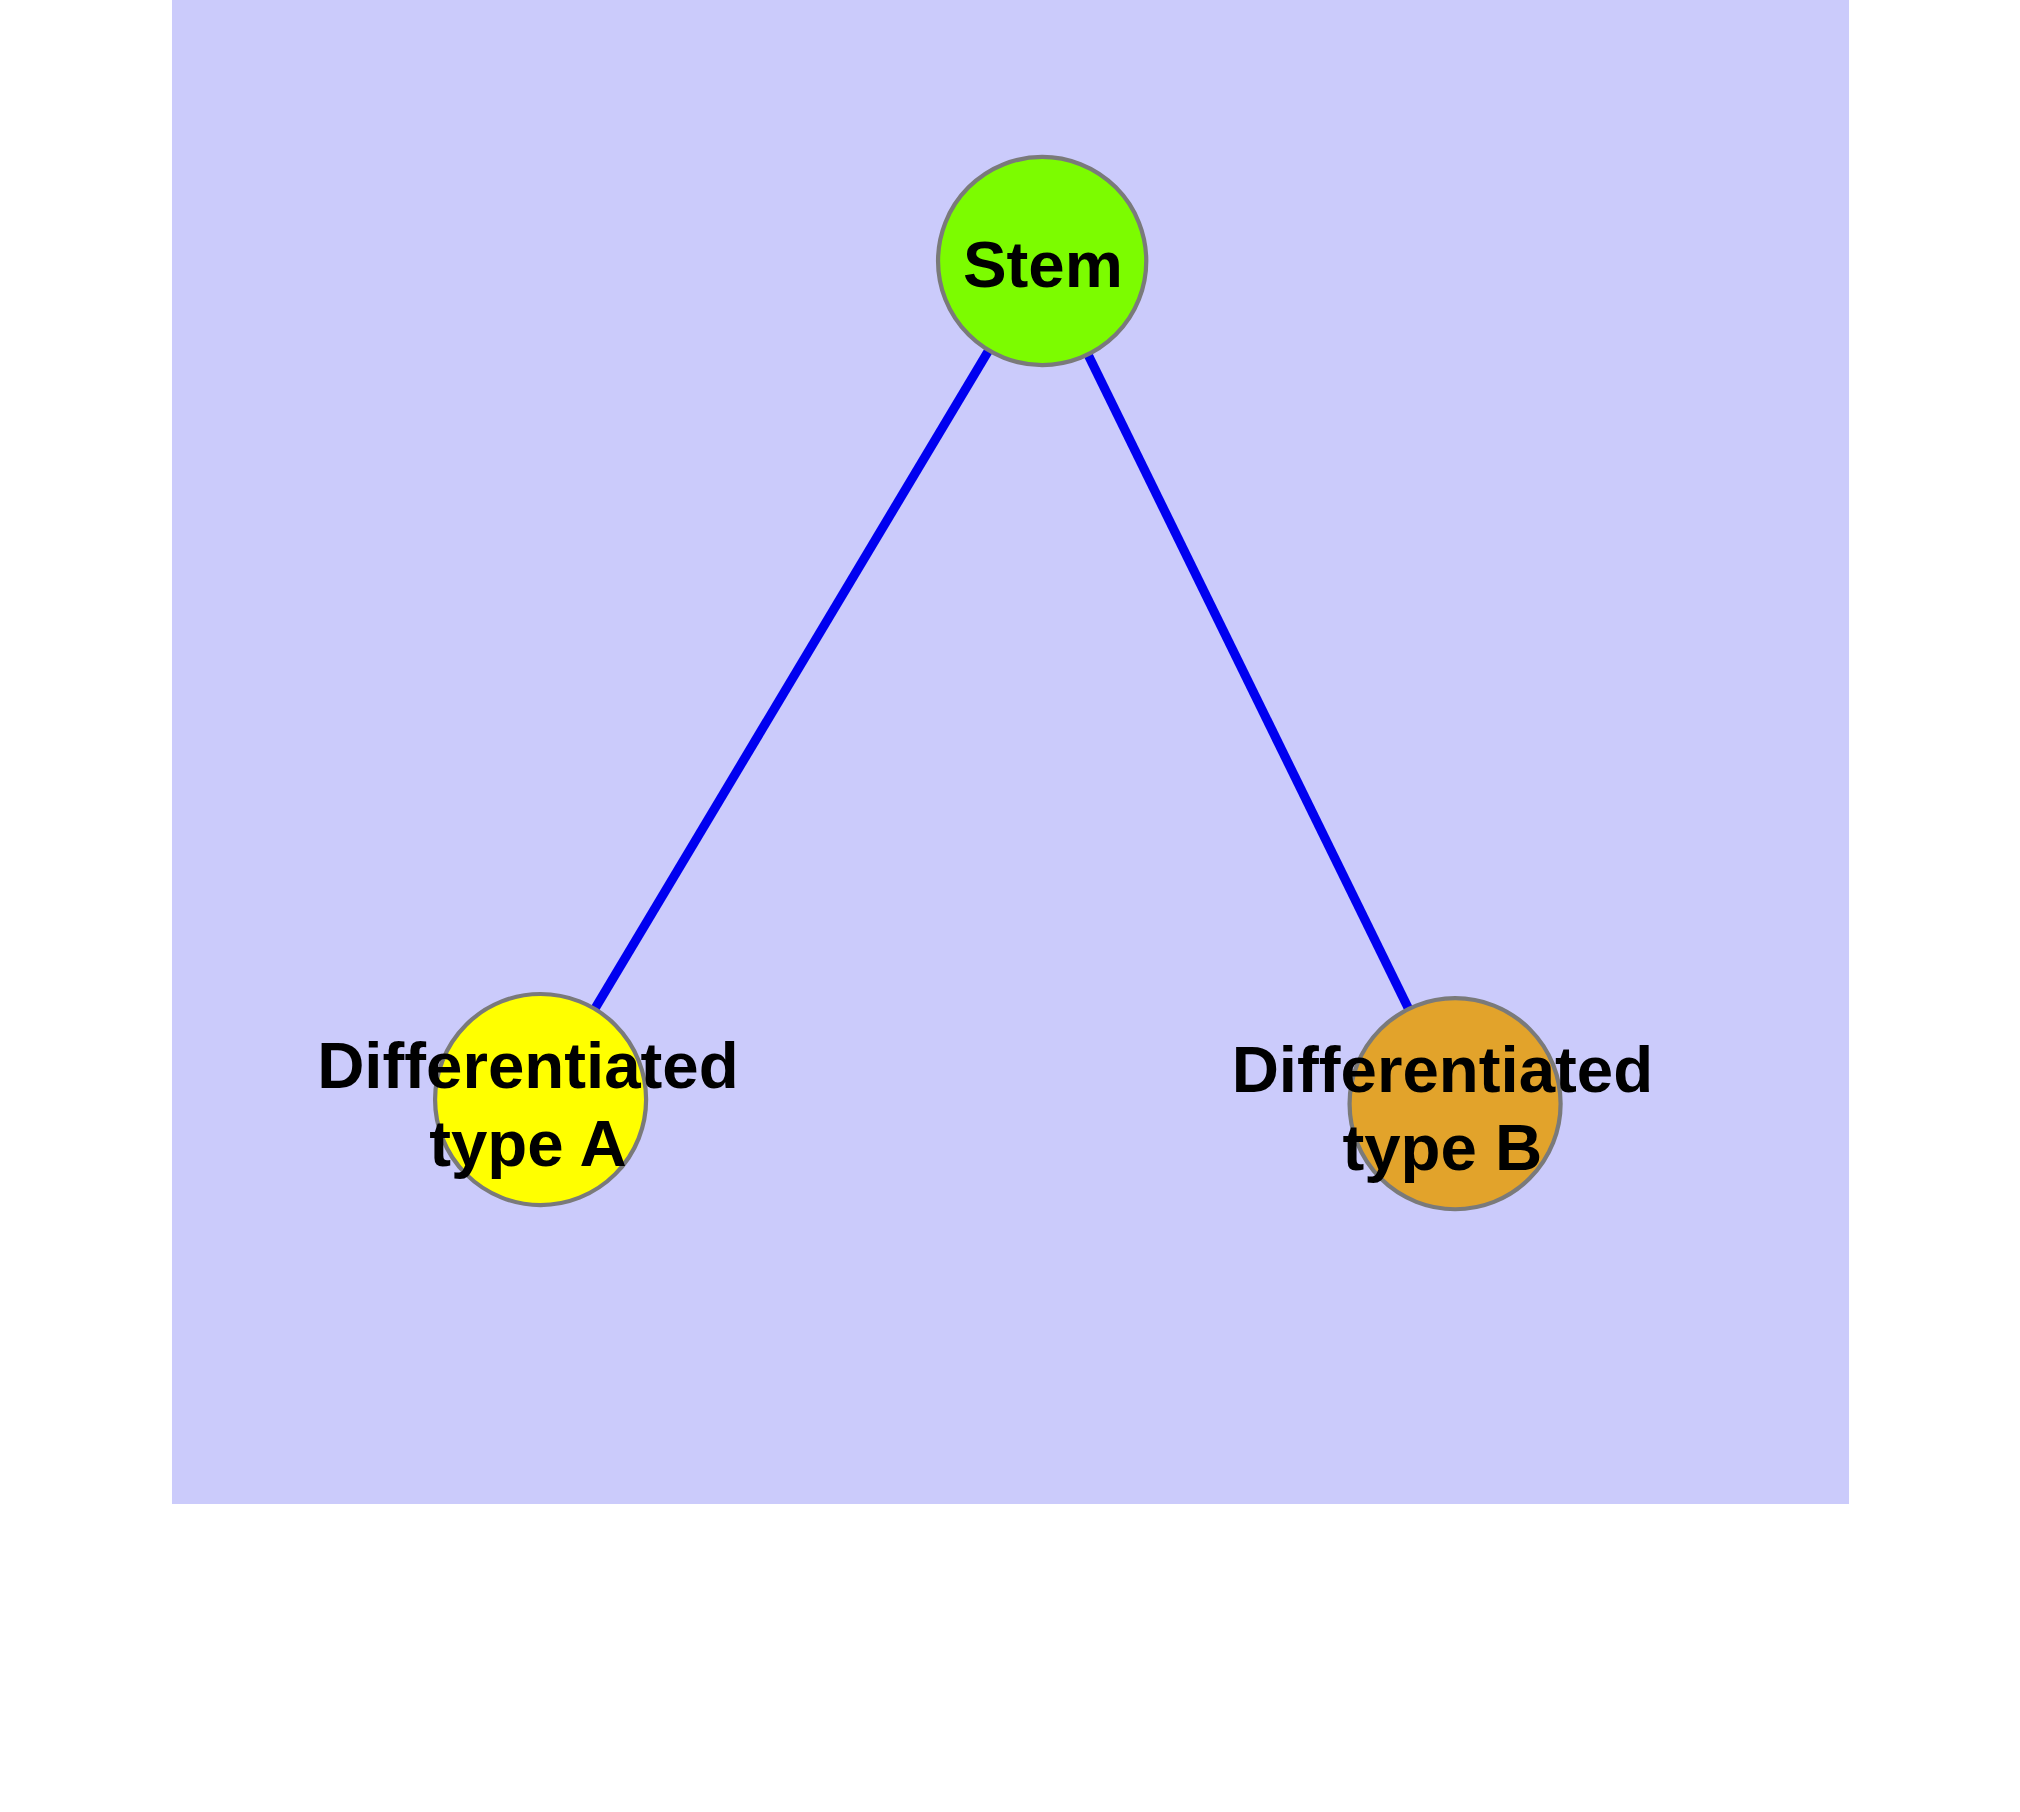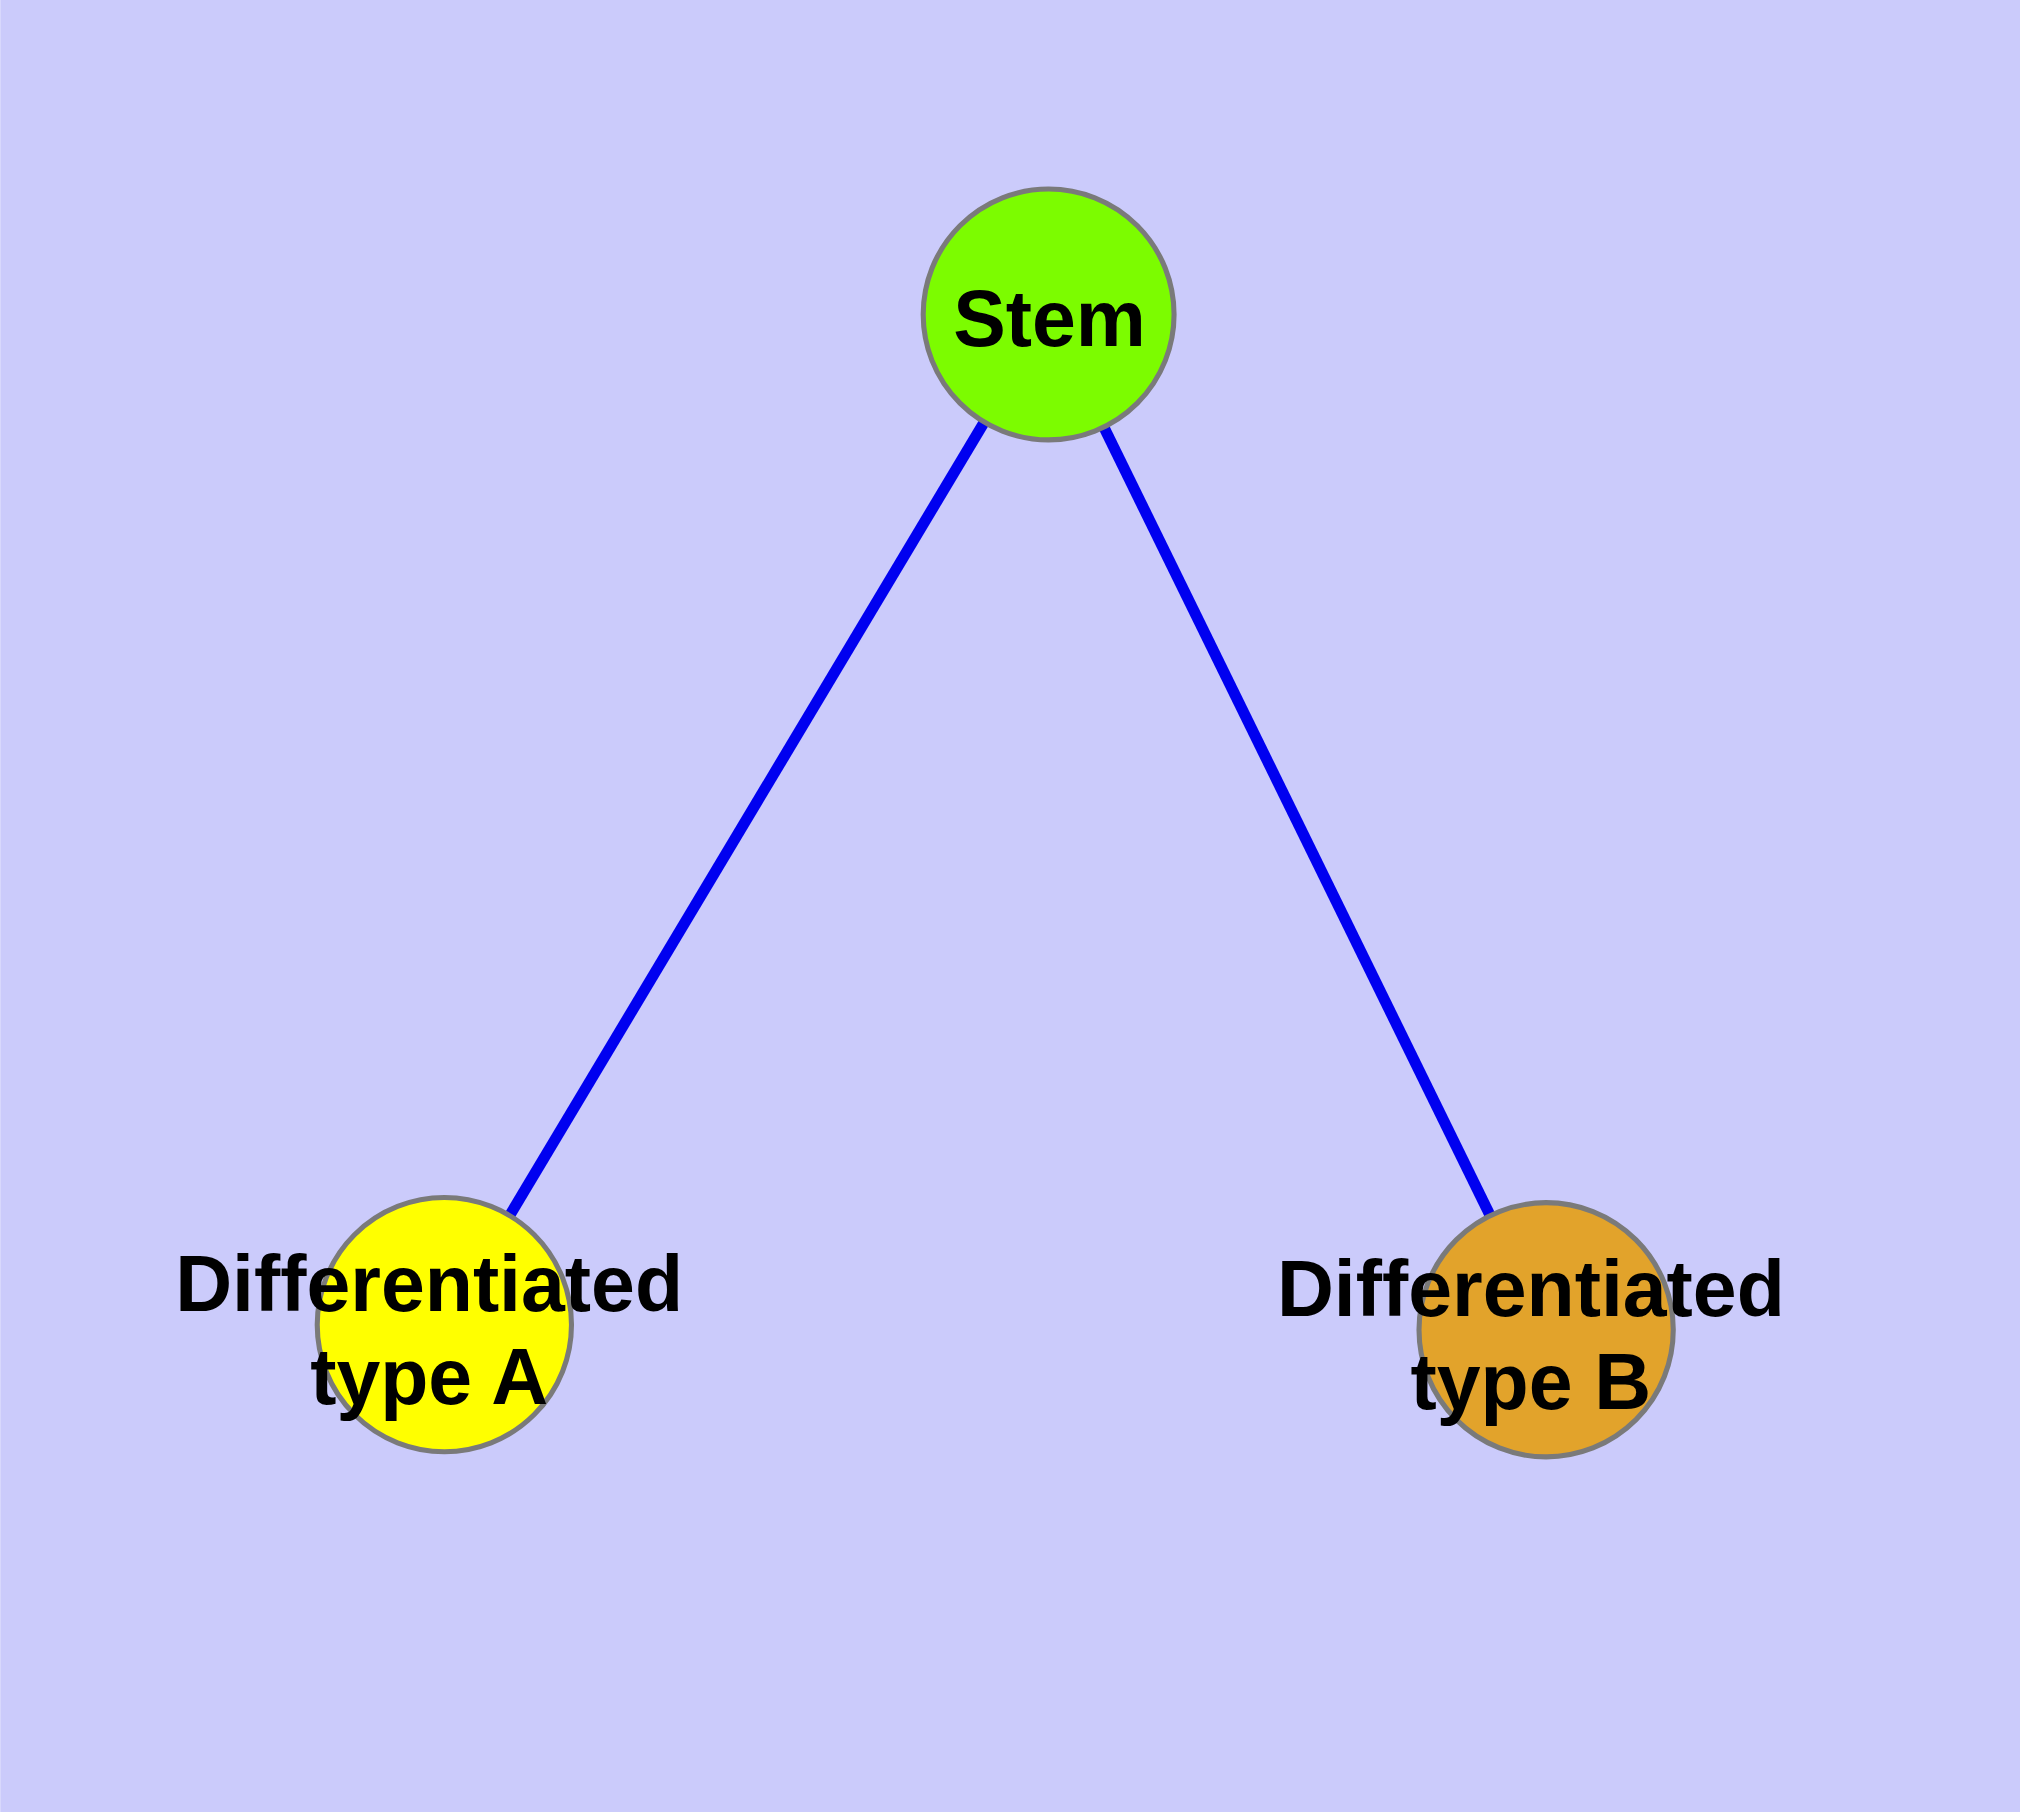--- a/index.html
+++ b/index.html
@@ -3,21 +3,21 @@
 <meta charset="utf-8">
 <style>
   html, body {
     margin: 0;
     padding: 0;
     background: #ffffff;
   }
   .stage {
     position: relative;
     width: 2021px;
-    height: 1812px;
+    height: 1504px;
     overflow: hidden;
   }
   .stage svg {
     display: block;
     width: 100%;
     height: 100%;
   }
   .node-circle {
     stroke-width: 6px;
   }

